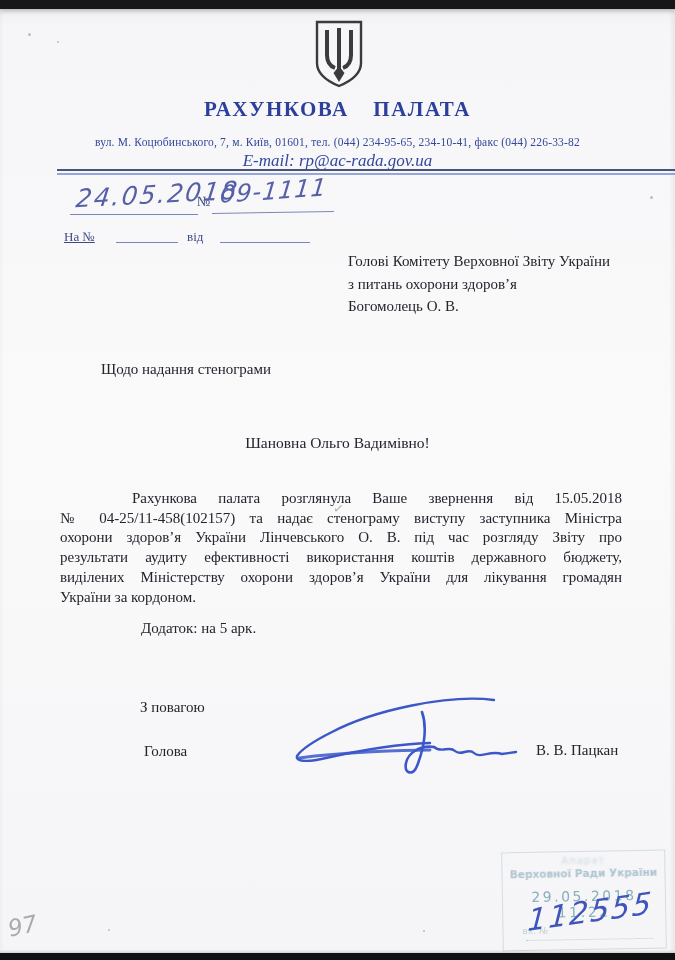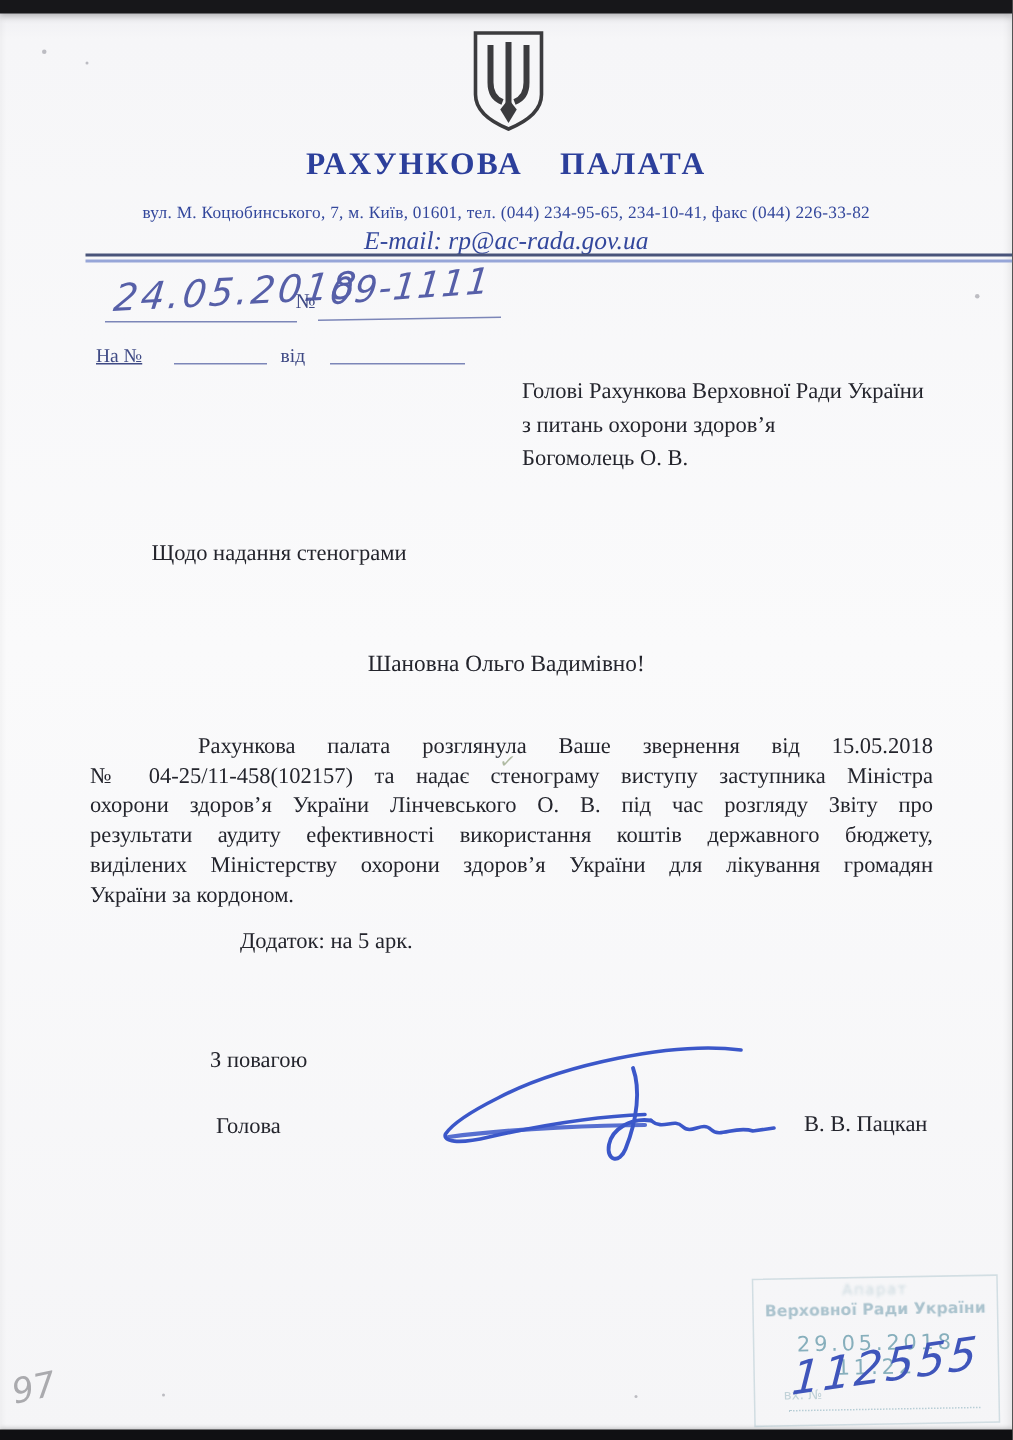--- a/index.html
+++ b/index.html
@@ -42,21 +42,21 @@
   .salutation{position:absolute;left:0;top:434px;width:675px;text-align:center;
     font-size:15.5px;color:#23242c;}
 
   .body-block{position:absolute;left:60px;top:489px;width:562px;font-size:15px;color:#23242c;}
   .body-line{line-height:19.7px;text-align:justify;text-align-last:justify;white-space:normal;}
   .body-line.first{padding-left:72px;}
   .body-line.last{text-align-last:left;}
   .tick{position:absolute;left:333px;top:501px;font-size:13px;color:#97a585;opacity:.75;
     transform:rotate(8deg);font-family:"DejaVu Sans",sans-serif;}
 
-  .attachment{position:absolute;left:141px;top:620px;font-size:15px;color:#23242c;margin-left:19px;}
+  .attachment{position:absolute;left:141px;top:620px;font-size:15px;color:#23242c;}
   .regards{position:absolute;left:140px;top:699px;font-size:15px;color:#23242c;}
   .sign-title{position:absolute;left:144px;top:743px;font-size:15px;color:#23242c;}
   .sign-name{position:absolute;left:536px;top:742px;font-size:15px;color:#23242c;}
   .signature{position:absolute;left:254px;top:692px;}
 
   .stamp{position:absolute;left:502px;top:851px;width:162px;height:97px;
     transform:rotate(-1deg);border:1px solid rgba(127,166,180,.30);
     font-family:"DejaVu Sans",sans-serif;}
   .stamp-l1{position:absolute;left:0;top:3px;width:100%;text-align:center;font-size:10px;
     color:#9fbcc6;opacity:.5;filter:blur(1px);letter-spacing:1px;}
@@ -101,21 +101,21 @@
   <div class="no-sign">№</div>
   <div class="hw hw-number">09-1111</div>
   <div class="u-line ul-date"></div>
   <div class="u-line ul-number"></div>
   <div class="reply-label">На №</div>
   <div class="from-label">від</div>
   <div class="u-line ul-reply"></div>
   <div class="u-line ul-from"></div>
 
   <div class="recipient">
-    <div>Голові Рахункова Верховної Ради України</div>
+    <div>Голові Комітету Верховної Звіту України</div>
     <div>з питань охорони здоров’я</div>
     <div>Богомолець О. В.</div>
   </div>
 
   <div class="subject">Щодо надання стенограми</div>
   <div class="salutation">Шановна Ольго Вадимівно!</div>
 
   <div class="body-block">
     <div class="body-line first">Рахункова палата розглянула Ваше звернення від 15.05.2018</div>
     <div class="body-line">№ 04-25/11-458(102157) та  надає стенограму виступу заступника Міністра</div>

